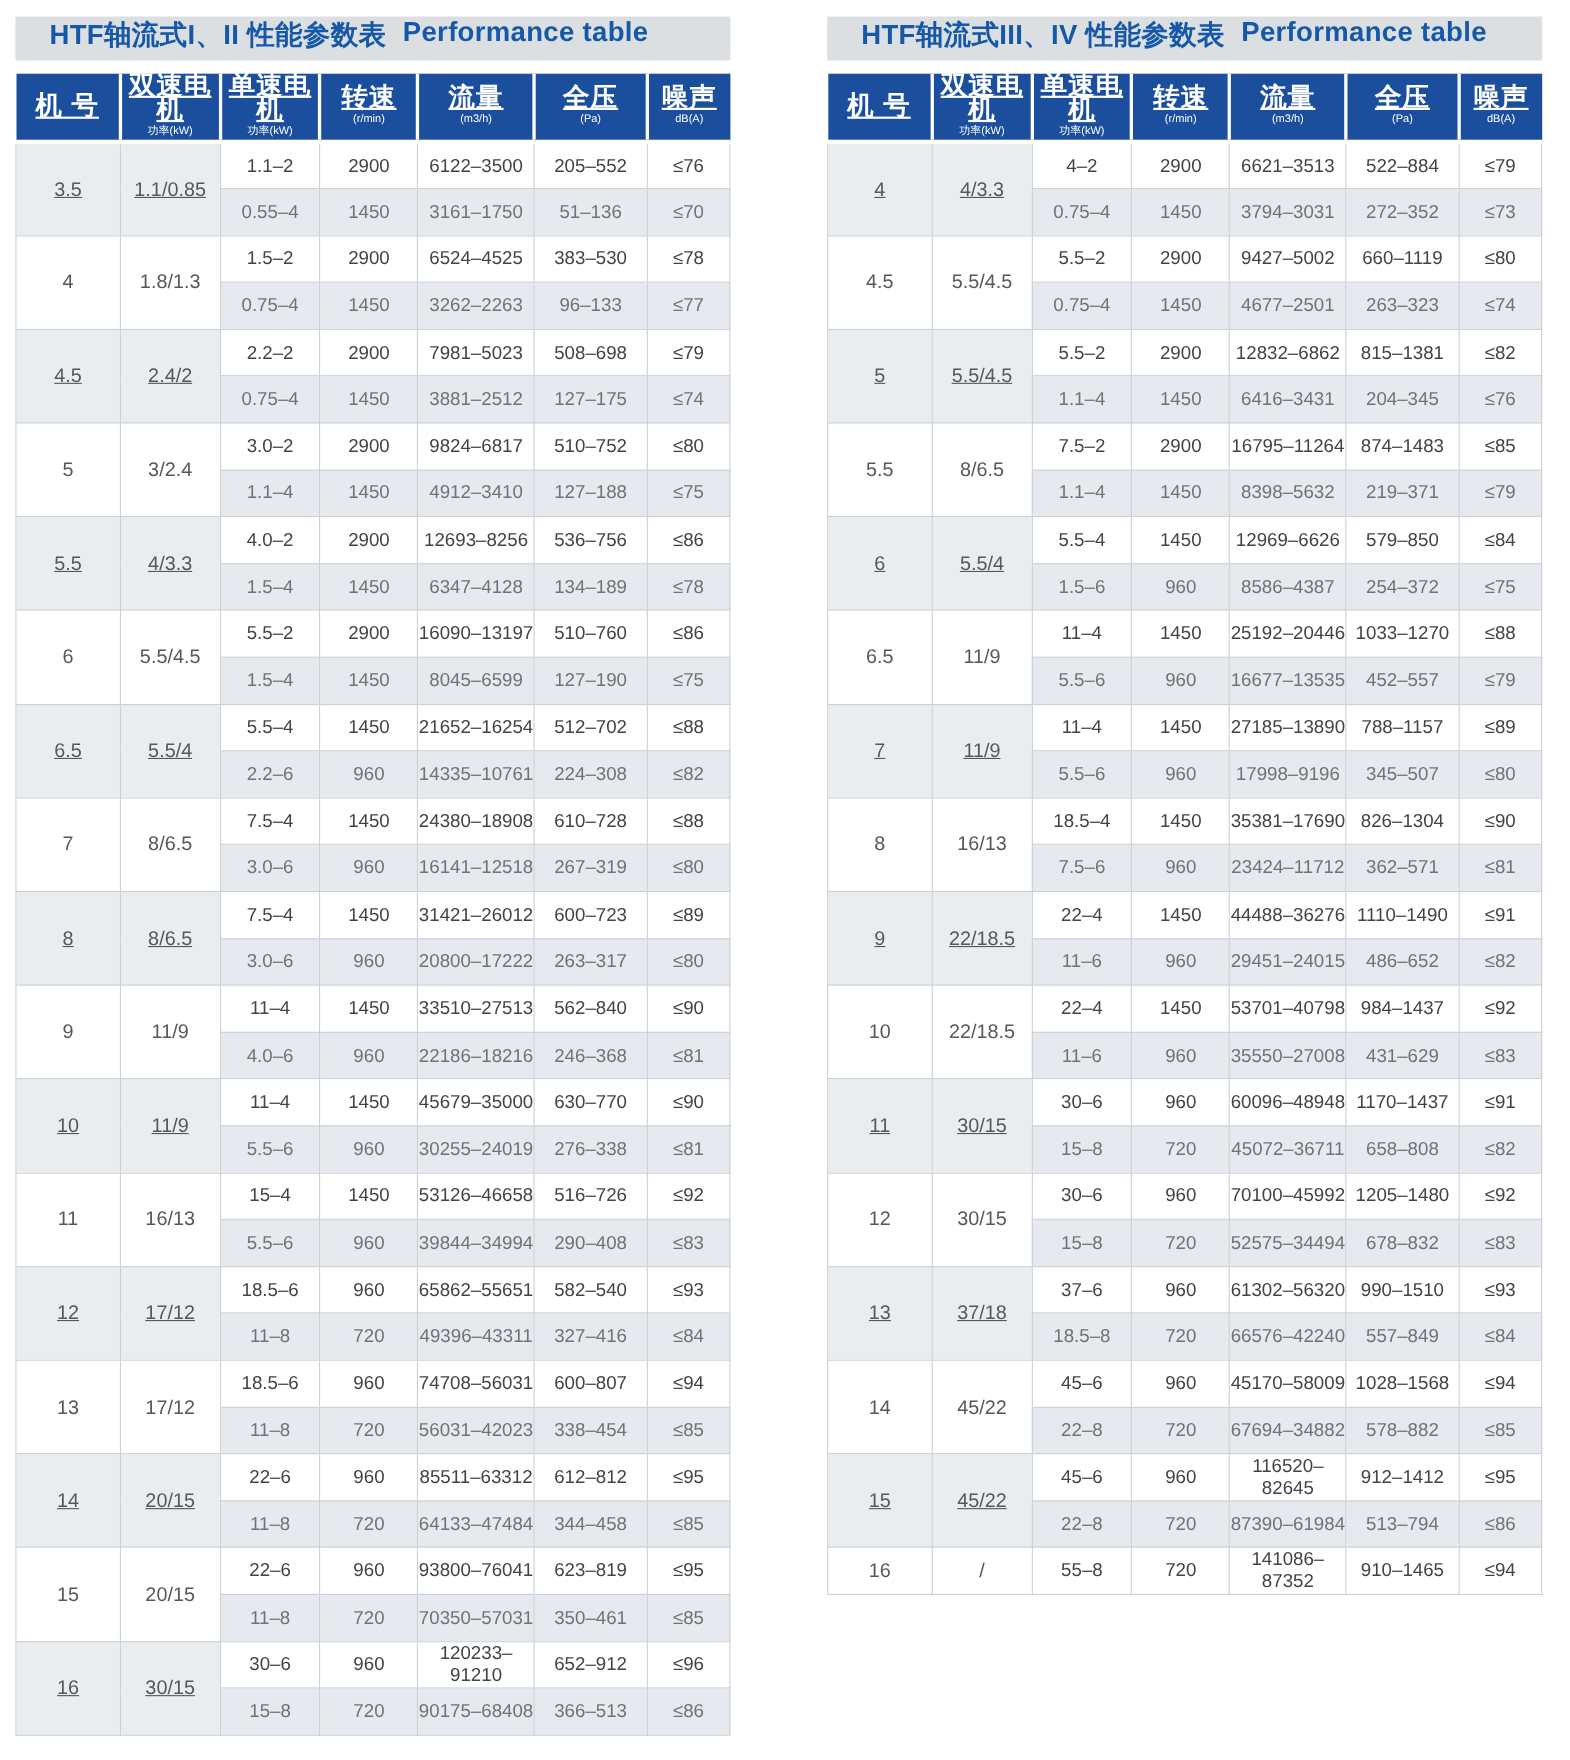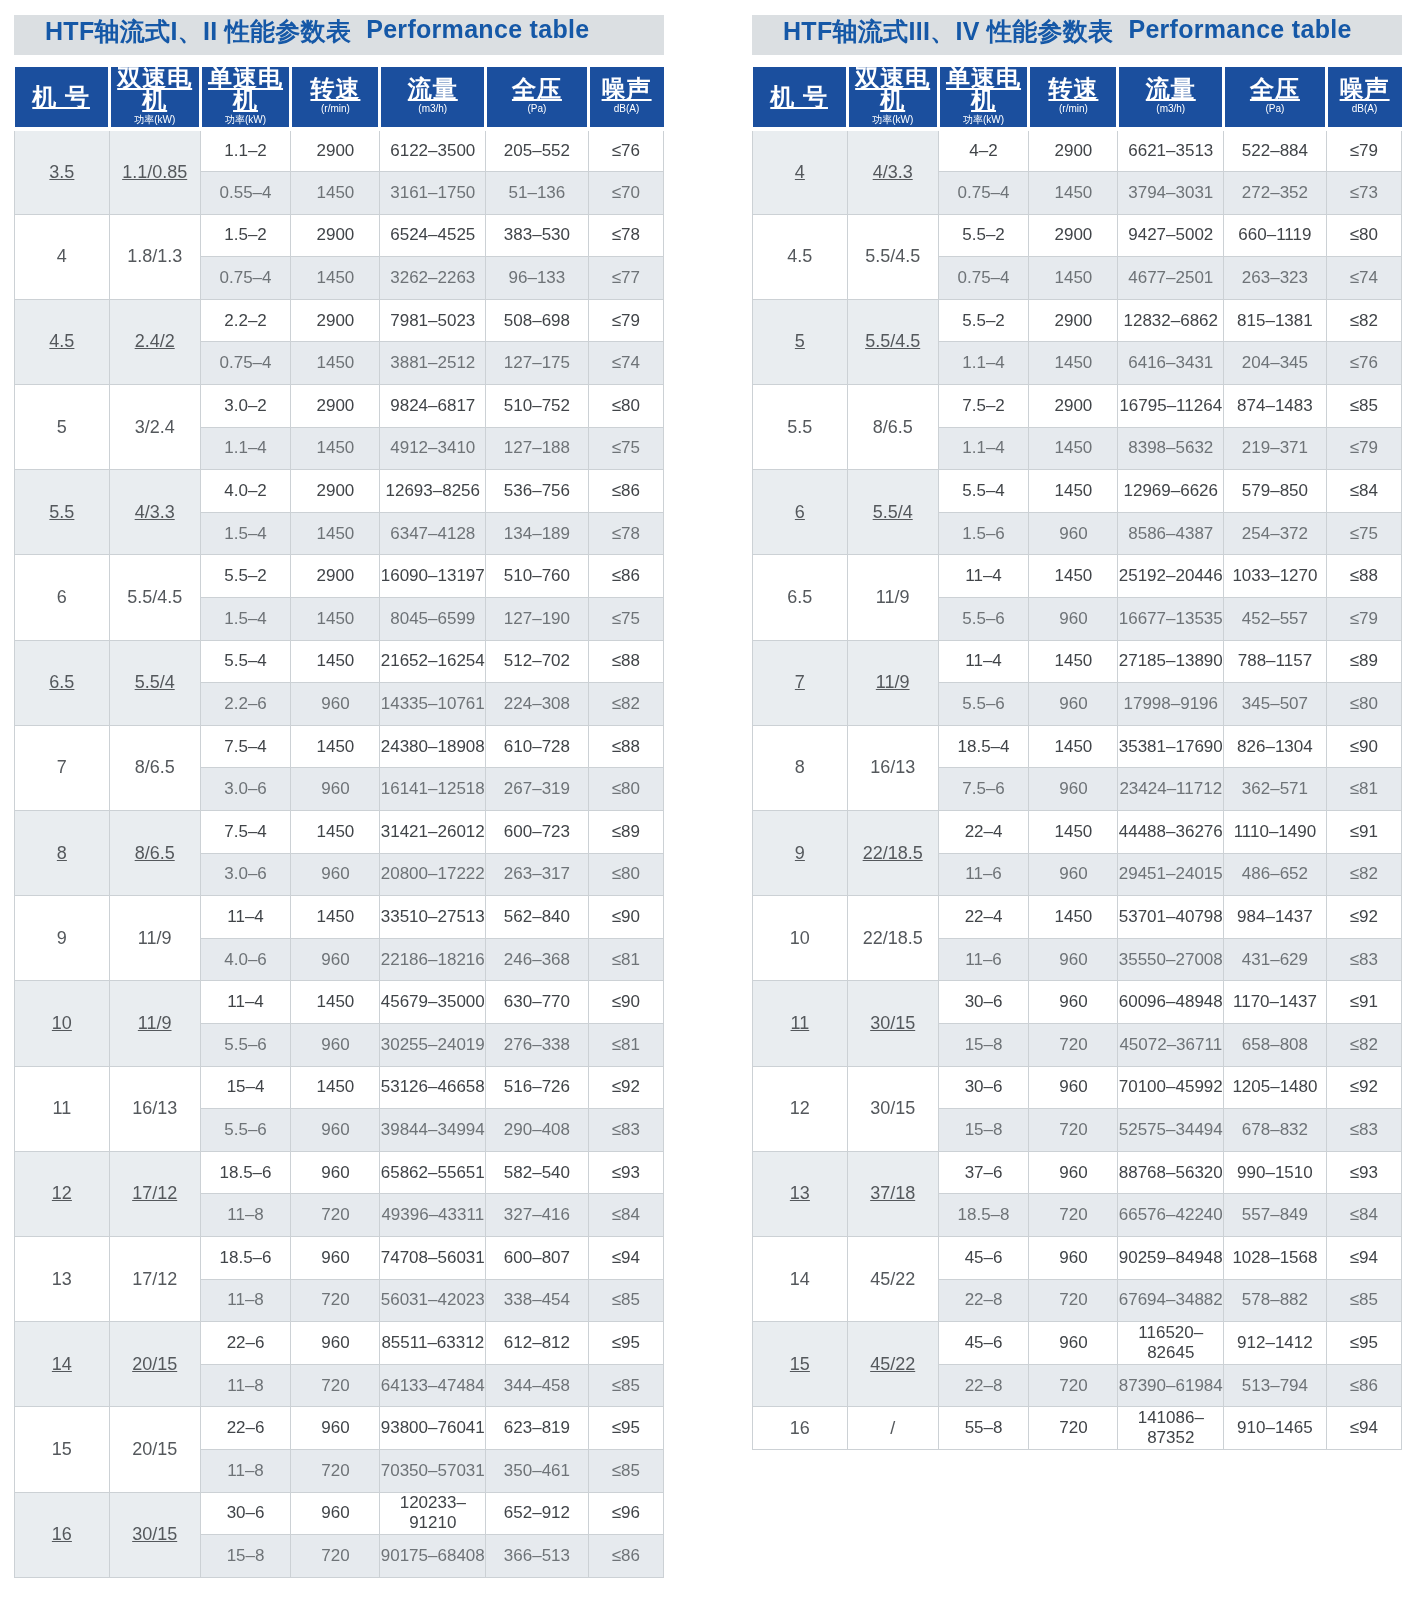--- a/index.html
+++ b/index.html
@@ -602,37 +602,37 @@
             <td class="val">720</td>
             <td class="val">52575–34494</td>
             <td class="val">678–832</td>
             <td class="val">≤83</td>
           </tr>
           <tr class="sub1">
             <td class="merge g-gray" rowspan="2">13</td>
             <td class="merge g-gray" rowspan="2">37/18</td>
             <td class="val">37–6</td>
             <td class="val">960</td>
-            <td class="val">88768–56320</td>
+            <td class="val">61302–56320</td>
             <td class="val">990–1510</td>
             <td class="val">≤93</td>
           </tr>
           <tr class="sub2">
             <td class="val">18.5–8</td>
             <td class="val">720</td>
             <td class="val">66576–42240</td>
             <td class="val">557–849</td>
             <td class="val">≤84</td>
           </tr>
           <tr class="sub1">
             <td class="merge g-white" rowspan="2">14</td>
             <td class="merge g-white" rowspan="2">45/22</td>
             <td class="val">45–6</td>
             <td class="val">960</td>
-            <td class="val">90259–84948</td>
+            <td class="val">45170–58009</td>
             <td class="val">1028–1568</td>
             <td class="val">≤94</td>
           </tr>
           <tr class="sub2">
             <td class="val">22–8</td>
             <td class="val">720</td>
             <td class="val">67694–34882</td>
             <td class="val">578–882</td>
             <td class="val">≤85</td>
           </tr>

